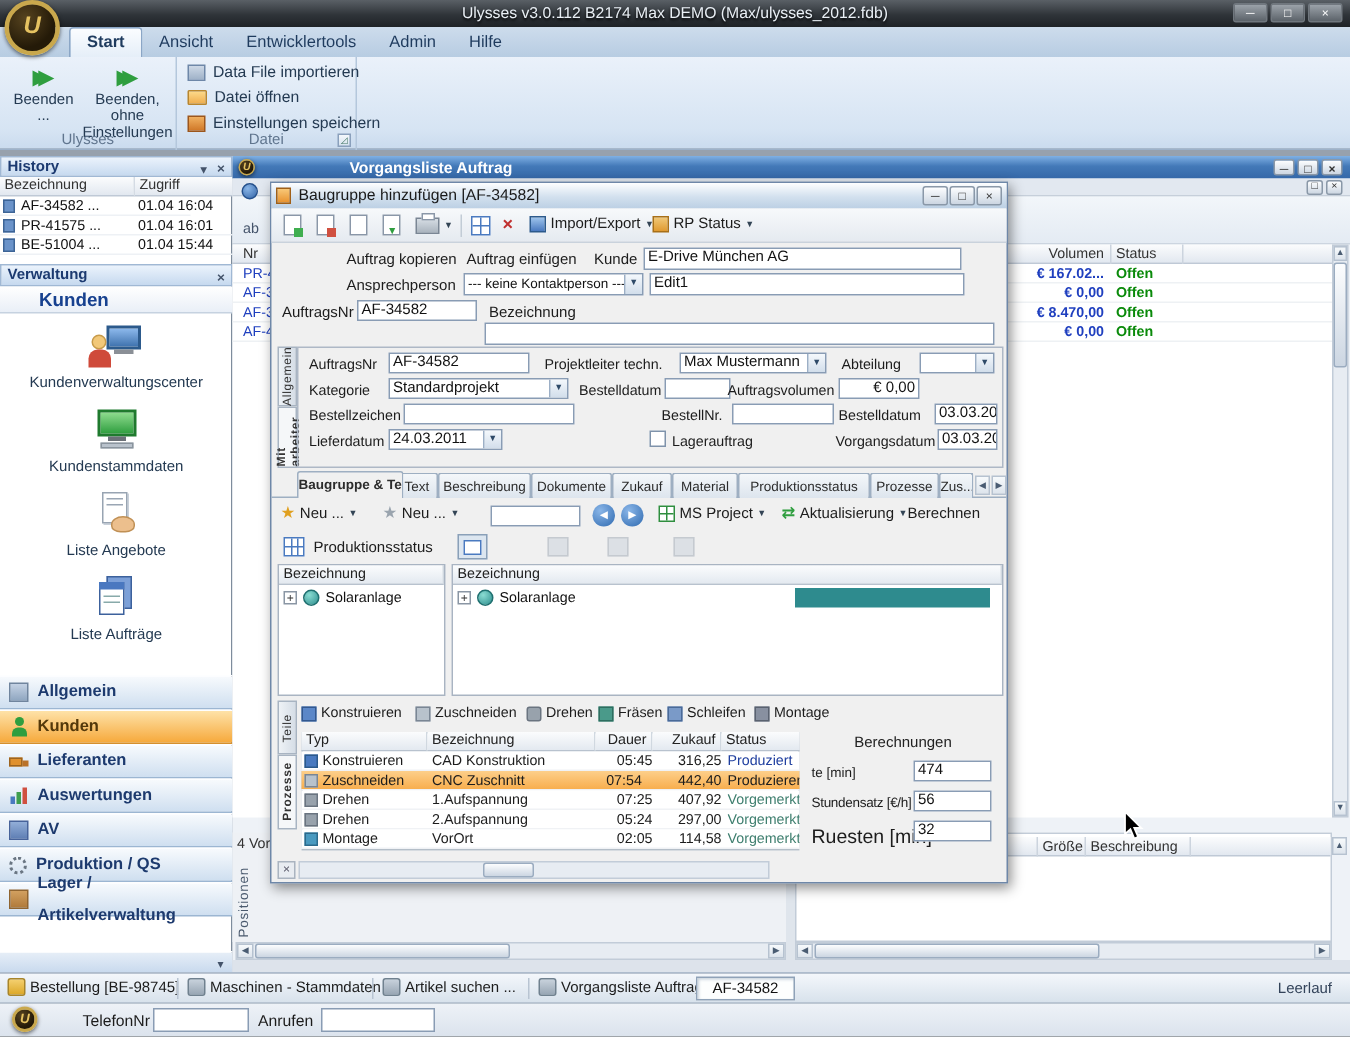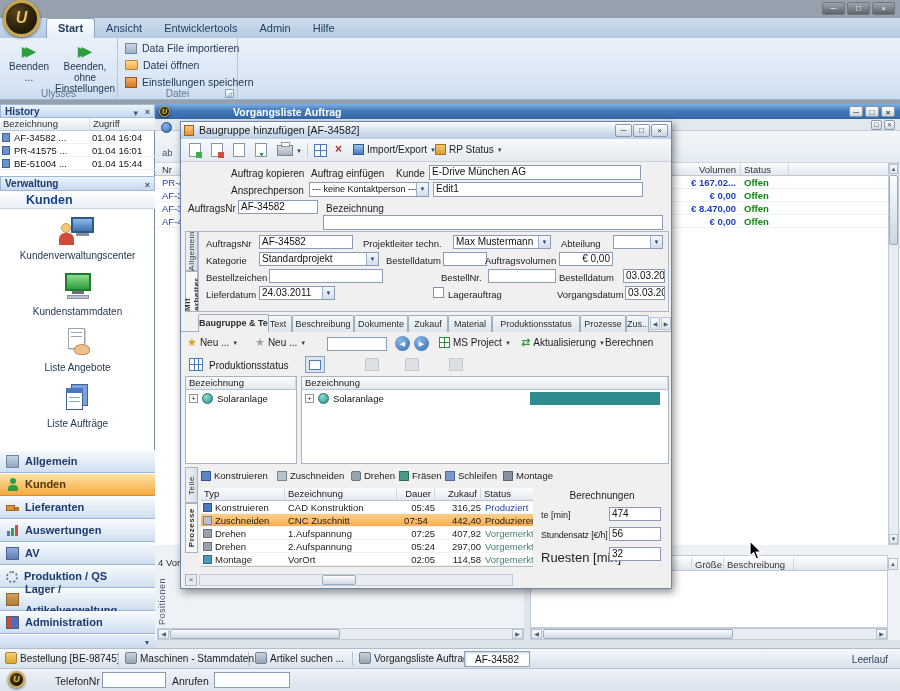--- a/index.html
+++ b/index.html
@@ -45,20 +45,23 @@
 .expbox{position:absolute;width:9px;height:9px;border:1px solid #8a96a4;background:#fff;font-size:8px;line-height:7px;text-align:center;color:#333}
 .globe{position:absolute;width:11px;height:11px;border-radius:50%;background:radial-gradient(circle at 35% 30%,#8adcd2,#2f8f8f);border:1px solid #1f6f6f}
 .dlgbtn{width:17px;height:13px;border:1px solid #8a98a8;border-radius:2px;background:linear-gradient(#fdfeff,#ccd6e2);font-size:8px;line-height:11px;text-align:center;color:#333}
 .prow{position:absolute;width:332px;height:13px;border-bottom:1px solid #f0f2f5;background:#fff}
 </style>
 </head>
 <body>
 
 <div id="app">
 
+  <div class="abs titlebar">
+    <div class="t nw">Ulysses  v3.0.112 B2174 Max DEMO (Max/ulysses_2012.fdb)</div>
+  </div>
   <div class="abs" style="left:822px;top:2px;display:flex;gap:2px;z-index:30">
     <div class="wbtn">─</div>
     <div class="wbtn">□</div>
     <div class="wbtn">×</div>
   </div>
   <div class="abs logo" style="left:3px;top:0;width:37px;height:37px;line-height:30px;font-size:16px;z-index:40">U</div>
 
   <div class="abs tabrow">
     <div class="rtab active">Start</div>
     <div class="rtab">Ansicht</div>
@@ -192,24 +195,20 @@
       </span>
       <span>Auswertungen</span>
     </div>
     <div class="acc" style="top:461px">
       <span style="width:12px;height:12px;border:2px dotted #6a7683;border-radius:50%;display:inline-block"></span>
       <span>Produktion / QS</span>
     </div>
     <div class="acc" style="top:484px">
       <span style="width:13px;height:13px;background:linear-gradient(#d2a060,#b07a3a);border:1px solid #8f6430;display:inline-block"></span>
       <span>Lager / Artikelverwaltung</span>
-    </div>
-    <div class="acc" style="top:507px">
-      <span style="width:13px;height:13px;background:linear-gradient(90deg,#cf4a3a 50%,#4a6fc0 50%);border:1px solid #5a5a6a;display:inline-block"></span>
-      <span>Administration</span>
     </div>
     <div class="abs" style="left:0;top:530px;width:155px;height:14px;background:linear-gradient(#e6eef7,#c9daee);border-top:1px solid #fff">
       <span class="xico" style="right:6px;top:3px;font-size:8px">▾</span>
     </div>
   </div>
 
   <div class="abs" style="left:155px;top:104px;width:745px;height:544px;background:#eef2f7">
     <div class="mwtitle" style="left:0;top:0;width:745px;height:15px">
       <span class="abs logo" style="left:4px;top:2px;width:11px;height:11px;font-size:7px;line-height:9px;border-width:1px">U</span>
       <span class="abs nw" style="left:78px;top:2px">Vorgangsliste Auftrag</span>

